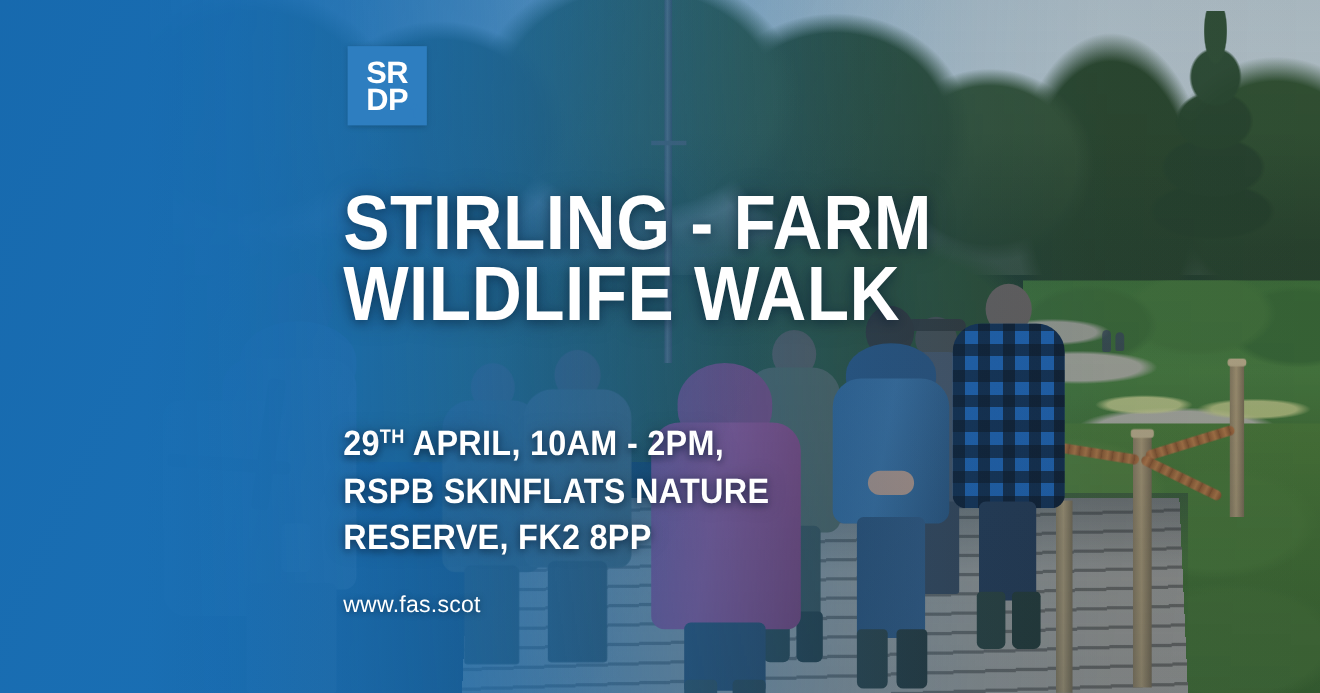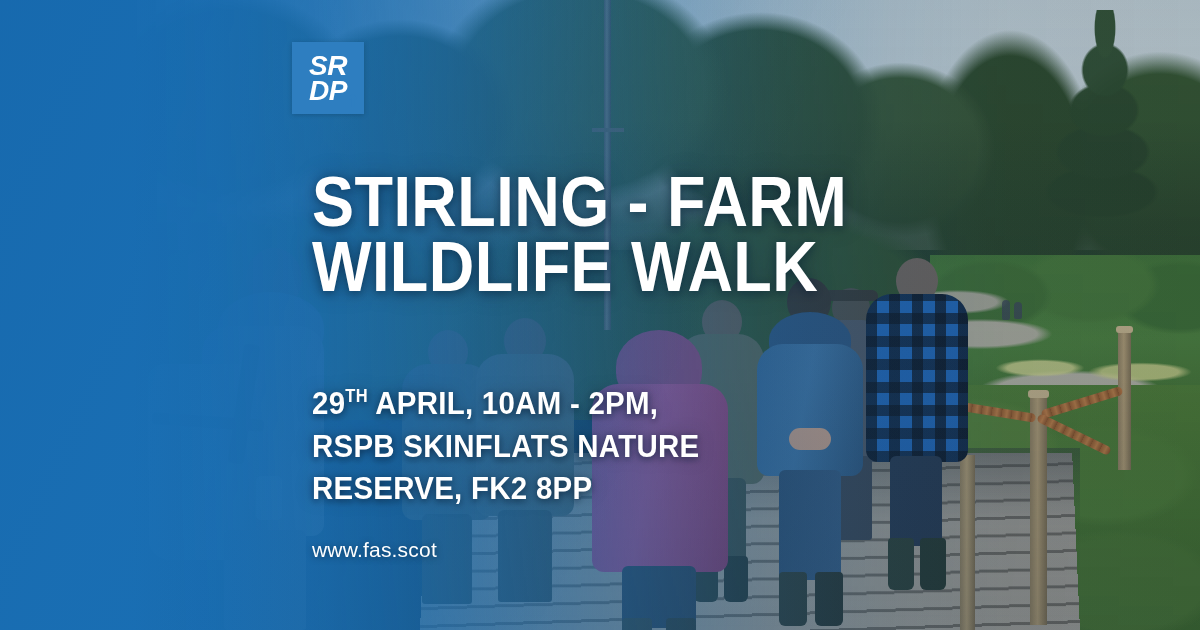--- a/index.html
+++ b/index.html
@@ -241,22 +241,22 @@
       rgba(20,100,168,.5) 0%,
       rgba(22,104,172,.22) 22%,
       rgba(24,108,176,.04) 42%,
       rgba(24,108,176,0) 58%);
   }
 
   
   .content { position:absolute; inset:0; }
 
   
-  .logo { position:absolute; left:292px; top:42px; display:flex;
-          box-shadow:0 1px 5px rgba(0,0,0,.18);font-style:italic; }
+  .logo { position:absolute; left:316px; top:42px; display:flex;
+          box-shadow:0 1px 5px rgba(0,0,0,.18); }
   .logo-mark {
     width:72px; height:72px; background:#2e7ec0;
     display:flex; flex-direction:column; align-items:center; justify-content:center;
     color:#fff; line-height:.9; position:relative;
   }
   .logo-mark .l1, .logo-mark .l2 {
     font-weight:bold; font-size:28px; letter-spacing:-.5px;
     font-family:"Liberation Sans", sans-serif;
   }
   .logo-mark .l2 { position:relative; }

